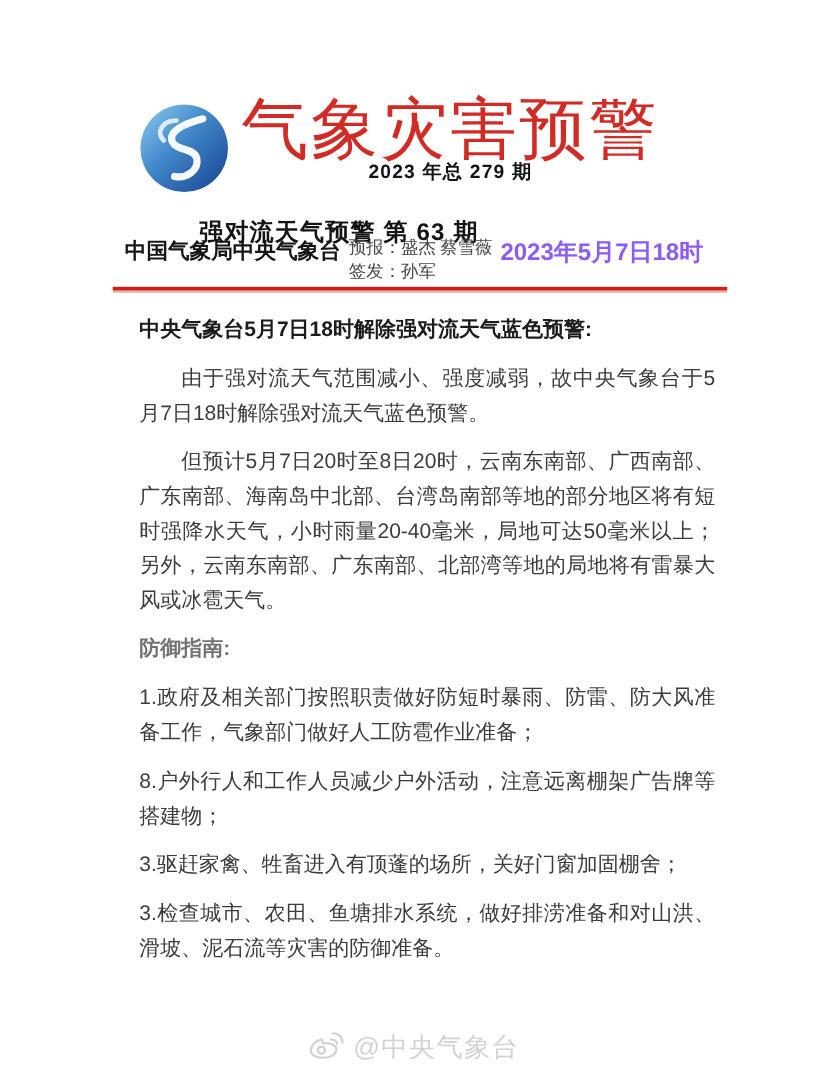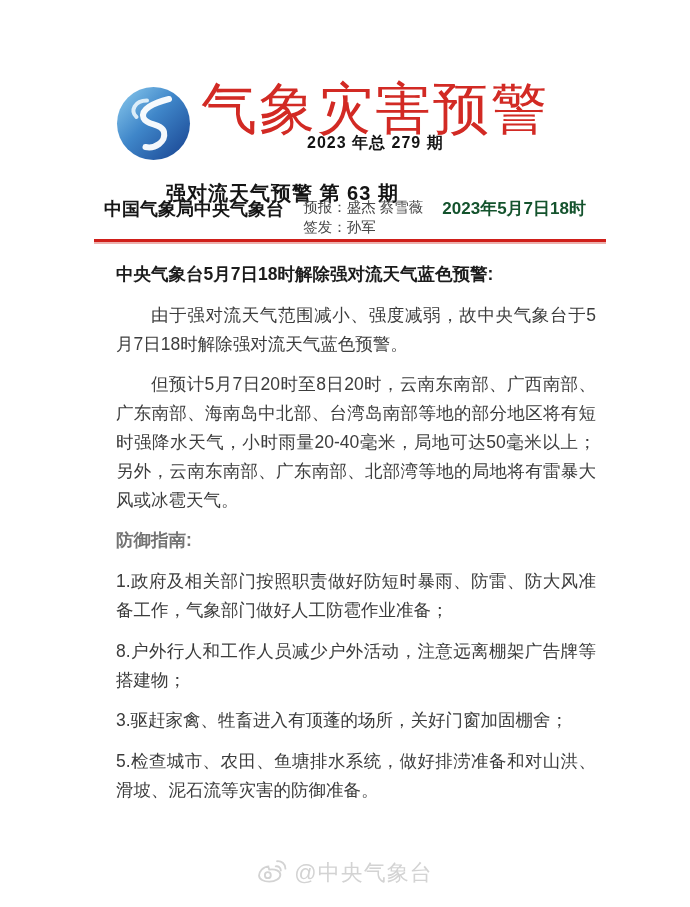--- a/index.html
+++ b/index.html
@@ -32,22 +32,22 @@
   .issue-line2 {
     position:absolute; left:166px; top:180px;
     font-size:20px; font-weight:bold; color:#141414;
     letter-spacing:1px; white-space:nowrap;
   }
   .issuer-row {
     position:absolute; left:104px; top:197px; width:482px; height:44px;
     display:flex; justify-content:space-between; align-items:flex-start;
   }
   .issuer { font-size:18px; font-weight:bold; color:#161616; white-space:nowrap; }
-  .sign-block { font-size:14.5px; color:#474747; line-height:20px; white-space:nowrap; }
-  .date-issued { font-size:17px; font-weight:bold; color:#14532d; white-space:nowrap; }
+  .sign-block { font-size:14.5px; color:#474747; line-height:20px; white-space:nowrap;font-family:Liberation Serif, serif; }
+  .date-issued { font-size:20px; font-weight:bold; color:#8b5cf6; white-space:nowrap; }
   .red-rule {
     position:absolute; left:94px; top:239px; width:512px; height:3px;
     background:#d01f1a;
     box-shadow:0 2px 0 rgba(214,80,74,0.45);
   }
 
   
   .content {
     position:absolute; left:104px; top:248px; width:504px;
     font-size:17.5px; line-height:28.8px;
@@ -101,21 +101,21 @@
   <div class="red-rule"></div>
 
   <div class="content">
     <p class="headline">中央气象台5月7日18时解除强对流天气蓝色预警:</p>
     <p class="indent">由于强对流天气范围减小、强度减弱，故中央气象台于5月7日18时解除强对流天气蓝色预警。</p>
     <p class="indent">但预计5月7日20时至8日20时，云南东南部、广西南部、广东南部、海南岛中北部、台湾岛南部等地的部分地区将有短时强降水天气，小时雨量20-40毫米，局地可达50毫米以上；另外，云南东南部、广东南部、北部湾等地的局地将有雷暴大风或冰雹天气。</p>
     <p class="guide-title">防御指南:</p>
     <p>1.政府及相关部门按照职责做好防短时暴雨、防雷、防大风准备工作，气象部门做好人工防雹作业准备；</p>
     <p>8.户外行人和工作人员减少户外活动，注意远离棚架广告牌等搭建物；</p>
     <p>3.驱赶家禽、牲畜进入有顶蓬的场所，关好门窗加固棚舍；</p>
-    <p>5.检查城市、农田、鱼塘排水系统，做好排涝准备和对山洪、滑坡、泥石流等灾害的防御准备。</p>
+    <p>3.检查城市、农田、鱼塘排水系统，做好排涝准备和对山洪、滑坡、泥石流等灾害的防御准备。</p>
   </div>
 
   <div class="footer">
     <span class="weibo-icon">
       <svg viewBox="0 0 32 27" width="30" height="25" aria-hidden="true">
         <g fill="none" stroke="#d3d3d3" stroke-width="2" stroke-linecap="round">
           <path d="M13 9 C6 9 2 15 2 19 C2 23 7 25.5 13 25.5 C20 25.5 25 22 25 18 C25 14 19.5 11.5 13 12.5 C12 10 12.5 9 13 9 Z"></path>
           <circle cx="11.5" cy="18.5" r="3.2"></circle>
           <path d="M20 9 C23 8.5 25.5 10.5 25.5 13.5"></path>
           <path d="M21.5 3.5 C26.5 3 30.5 6.5 30.5 11.5"></path>

